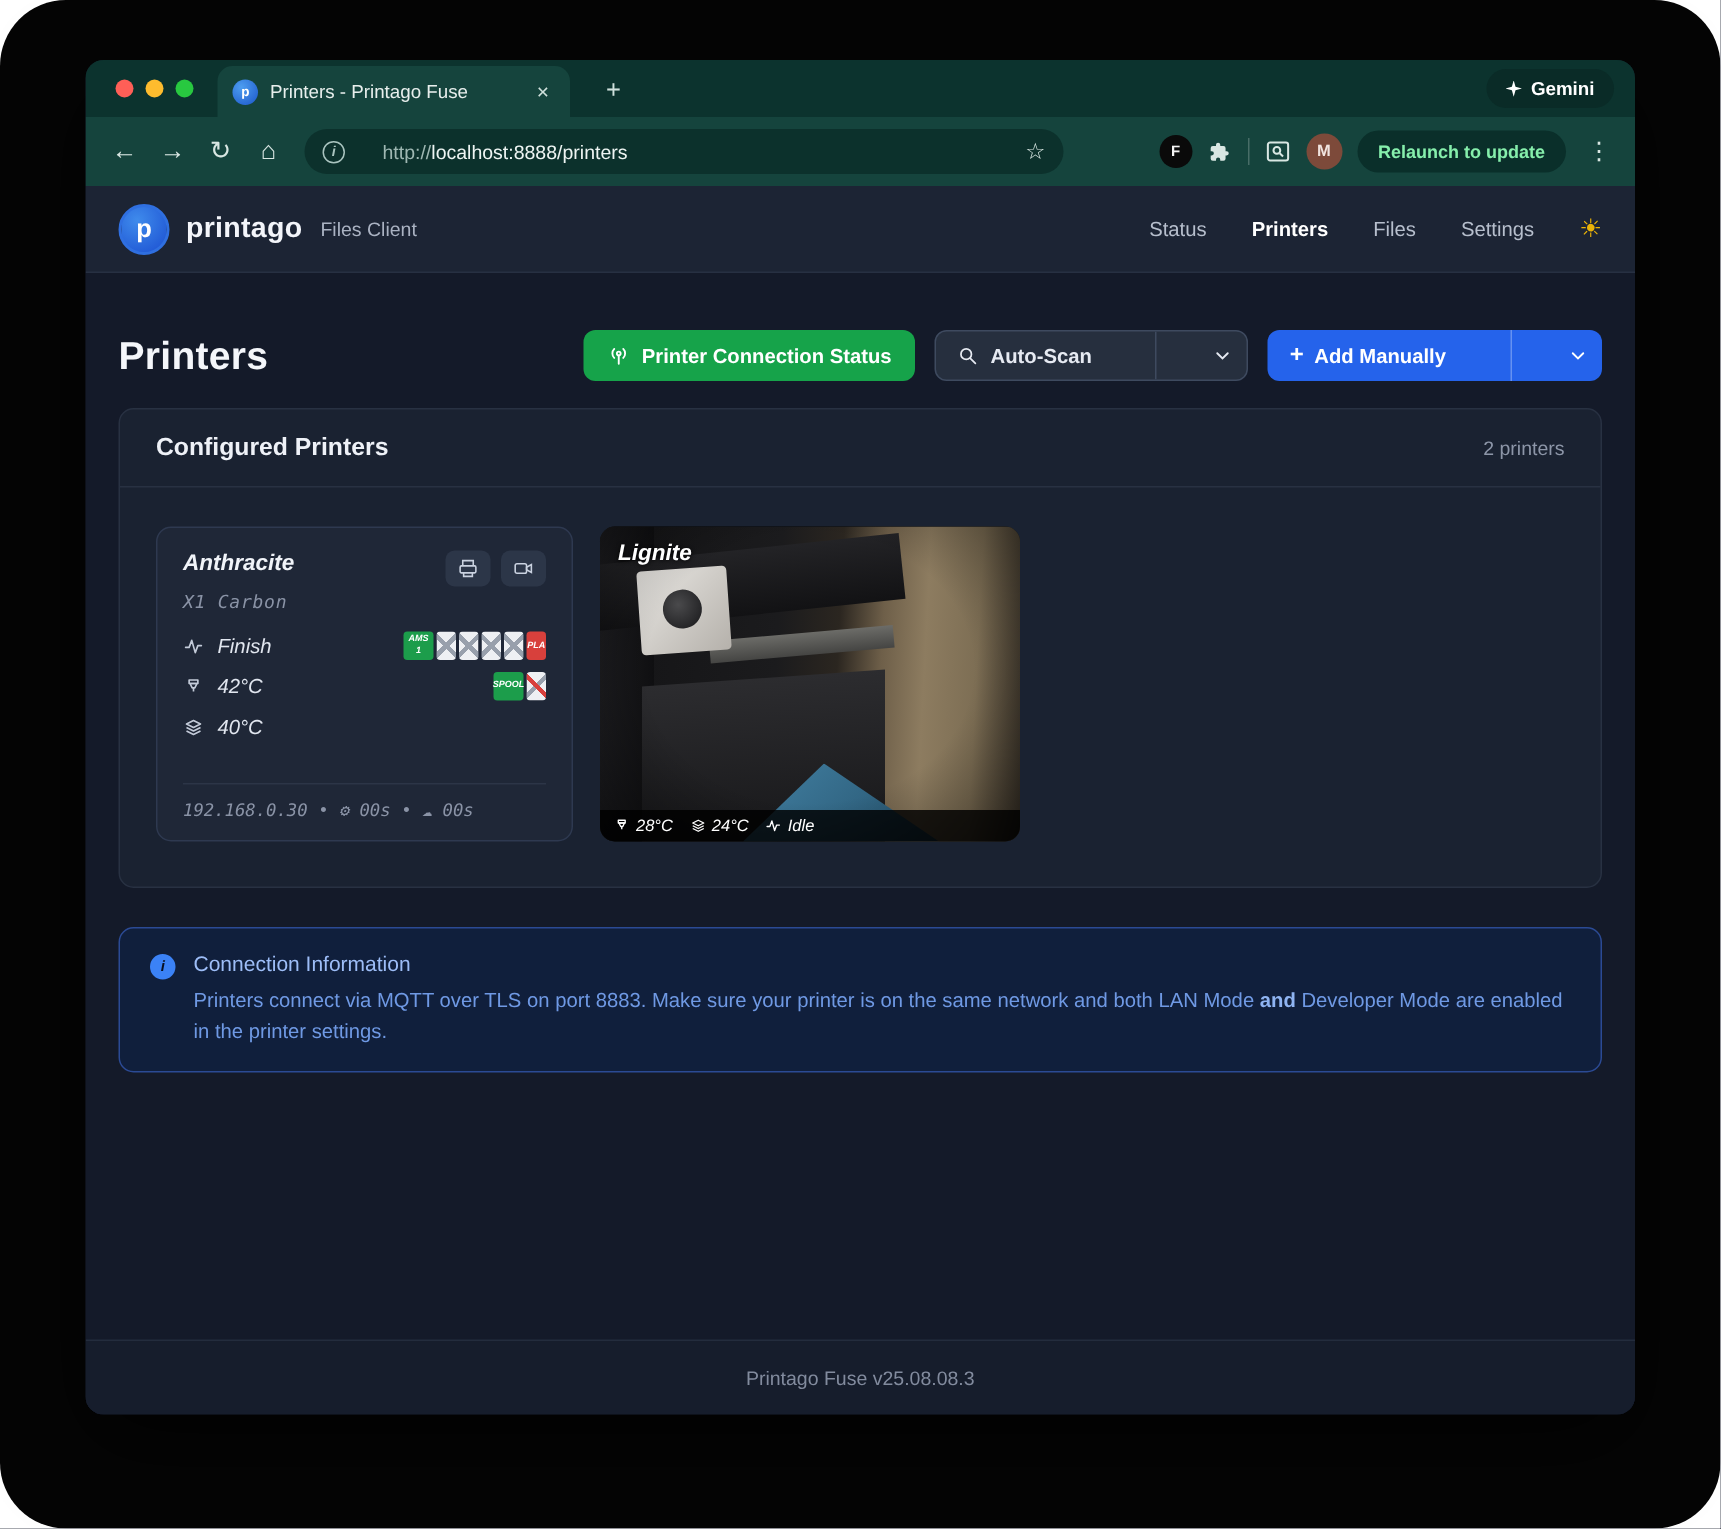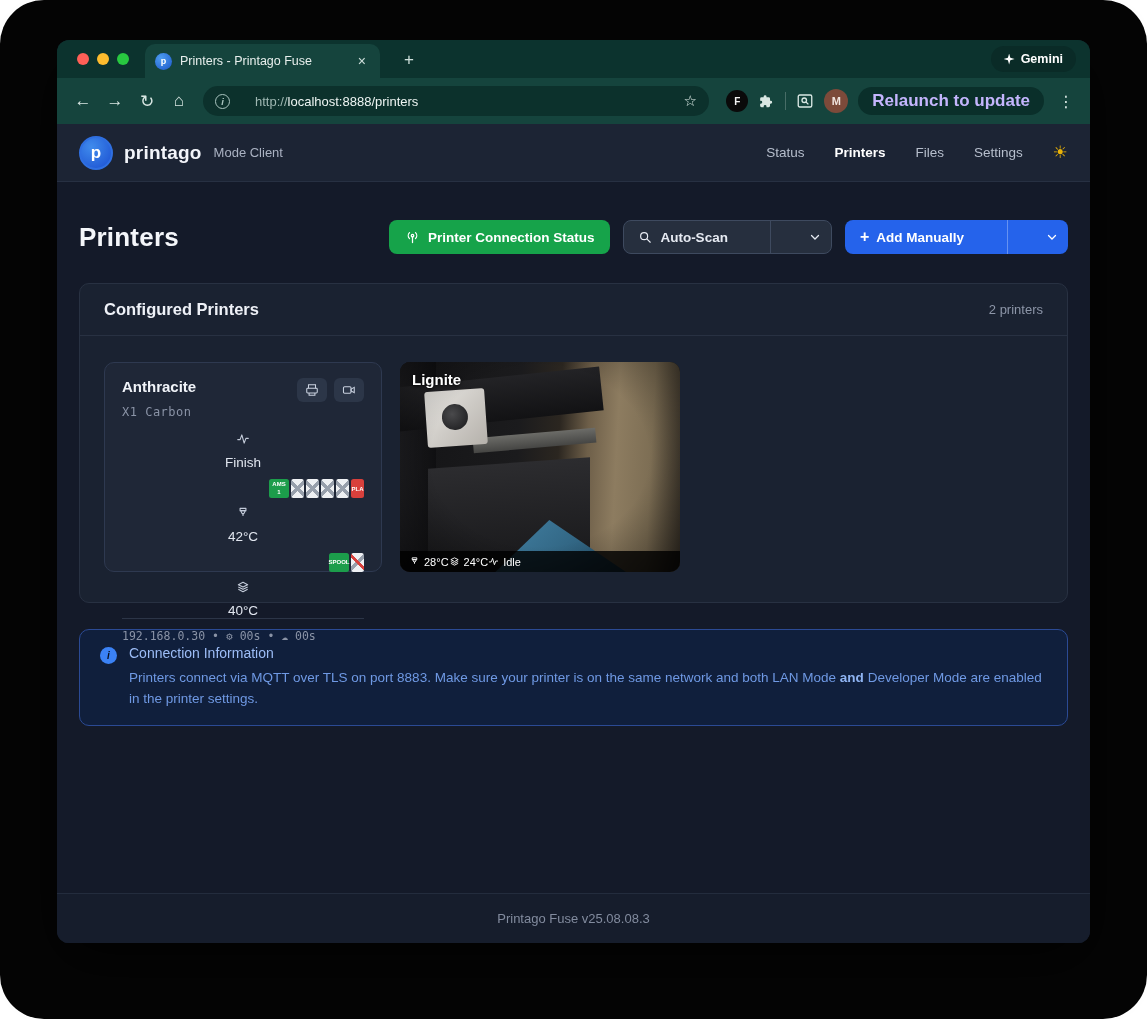--- a/index.html
+++ b/index.html
@@ -40,21 +40,21 @@
   .url { font-size:13px; white-space:nowrap; overflow:hidden; flex:1;padding-left:17px; }
   .url .dim { color:#9fb8b3; } .url .lit { color:#eef5f3; }
   .star-ic { color:#d9e7e3; font-size:15px; flex:none; }
   .tb-right { margin-left:auto; display:flex; align-items:center; gap:10px; }
   .ext-f { width:22px; height:22px; border-radius:50%; background:#0a0a0a; color:#f4f4f4; font-size:10px;
     font-weight:bold; display:flex; align-items:center; justify-content:center; }
   .tb-svg { color:#d9e7e3; display:flex; align-items:center; }
   .vsep { width:1px; height:18px; background:rgba(255,255,255,.22); }
   .avatar { width:24px; height:24px; border-radius:50%; background:#7d4a3a; color:#f1e4df; font-size:11px;
     font-weight:bold; display:flex; align-items:center; justify-content:center; }
-  .relaunch { height:28px; background:#0a2f2a; border-radius:14px; color:#c4b5fd; font-size:17px; font-weight:600;
+  .relaunch { height:28px; background:#0a2f2a; border-radius:14px; color:#86efac; font-size:12px; font-weight:600;
     display:flex; align-items:center; padding:0 14px; white-space:nowrap; }
   .kebab { color:#d9e7e3; font-size:16px; padding:0 4px; }
 
   
   .page { flex:1; background:#141a29; display:flex; flex-direction:column; overflow:hidden; }
   .app-header { height:58px; flex:none; background:#1c2434; border-bottom:1px solid #273042;
     display:flex; align-items:center; padding:0 22px; }
   .logo { width:34px; height:34px; border-radius:50%; background:radial-gradient(circle at 35% 30%, #3f8bec, #1b4fd1);
     color:#fff; font-weight:800; font-size:17px; display:flex; align-items:center; justify-content:center;
     border:2px solid #2f6fe0; flex:none; }
@@ -78,37 +78,37 @@
   .btn-dark .seg-main { display:flex; align-items:center; gap:8px; padding:0 14px; height:100%; }
   .btn-dark .seg-div { width:1px; height:100%; background:#3e4a5f; }
   .btn-dark .seg-chev { display:flex; align-items:center; padding:0 10px; height:100%; }
   .btn-blue { background:#2563eb; }
   .btn-blue .seg-main { display:flex; align-items:center; gap:7px; padding:0 15px; height:100%; }
   .btn-blue .seg-div { width:1px; height:100%; background:rgba(255,255,255,.3); }
   .btn-blue .seg-chev { display:flex; align-items:center; padding:0 10px; height:100%; }
   .plus-g { font-size:16px; font-weight:bold; line-height:1; }
 
   
-  .config-card { margin-top:29px; background:#1a2231; border:1px solid #283142; border-radius:10px; }
+  .config-card { margin-top:18px; background:#1a2231; border:1px solid #283142; border-radius:10px; }
   .config-head { display:flex; align-items:center; padding:16px 24px; border-bottom:1px solid #283142; }
   .config-title { font-size:16.5px; font-weight:bold; color:#eef1f7; }
   .config-count { margin-left:auto; font-size:13px; color:#8d96a8; }
-  .config-body { padding:26px 24px 30px; display:flex; gap:18px; align-items:flex-end; }
+  .config-body { padding:26px 24px 30px; display:flex; gap:18px; align-items:flex-end;font-style:italic; }
 
   
   .pcard { width:278px; height:210px; background:#1f2737; border:1px solid #2e3950; border-radius:10px;
     padding:15px 17px 13px; display:flex; flex-direction:column; }
   .pcard-top { display:flex; align-items:flex-start; }
   .pname { font-size:15px; font-weight:bold; color:#f1f4f9; }
   .pbtns { margin-left:auto; display:flex; gap:7px; }
   .pbtn { width:30px; height:24px; background:#2c3648; border-radius:6px; display:flex; align-items:center;
     justify-content:center; color:#cad2e0; }
   .pmodel { margin-top:3px; font-family:"DejaVu Sans Mono",monospace; font-size:12px; color:#8a93a6; letter-spacing:.5px; }
   .prows { margin-top:13px; display:flex; flex-direction:column; gap:8px; }
-  .prow { display:flex; align-items:center; gap:9px; font-size:13.5px; color:#e1e6ef; min-height:19px;flex-direction:column; }
+  .prow { display:flex; align-items:center; gap:9px; font-size:13.5px; color:#e1e6ef; min-height:19px; }
   .prow .ric { color:#c3cbd9; display:flex; align-items:center; flex:none; }
   .prow .rright { margin-left:auto; }
   .ams-strip { display:flex; gap:2px; align-items:center; }
   .ams-badge { width:20px; height:19px; background:#1c9d4b; border-radius:2.5px; color:#fff; font-size:6px;
     font-weight:bold; display:flex; align-items:center; justify-content:center; text-align:center; line-height:1.2; padding:1px; }
   .ams-slot { width:13px; height:19px; border-radius:2.5px;
     background:
       linear-gradient(45deg, transparent 43%, #98a0ac 43%, #98a0ac 57%, transparent 57%),
       linear-gradient(-45deg, transparent 43%, #98a0ac 43%, #98a0ac 57%, transparent 57%),
       #eef0f3; }
@@ -121,21 +121,21 @@
   .pdivider { margin-top:auto; border-top:1px solid #2c3547; }
   .pfoot { margin-top:10px; font-family:"DejaVu Sans Mono",monospace; font-size:11.5px; color:#8a93a6;
     display:flex; align-items:center; gap:7px; white-space:nowrap; }
   .pfoot .fic { font-size:11px; }
 
   
   .camcard { position:relative; width:280px; height:210px; border-radius:10px; overflow:hidden; background:#000; flex:none; }
   .cam-title { position:absolute; z-index:6; top:9px; left:12px; font-size:15px; font-weight:bold; color:#fff;
     text-shadow:0 1px 3px rgba(0,0,0,.9); }
   .cam-bar { position:absolute; z-index:6; left:0; right:0; bottom:0; height:21px; background:rgba(0,0,0,.82);
-    display:flex; align-items:center; padding:0 9px; font-size:11px; color:#fff; }
+    display:flex; align-items:center; gap:11px; padding:0 9px; font-size:11px; color:#fff; }
   .cam-bar .citem { display:flex; align-items:center; gap:4px; }
   .scene { position:absolute; inset:0;
     background:linear-gradient(93deg,#141416 0%,#1b1b1d 42%,#2b2620 56%,#6e5f49 66%,#8d7c60 76%,#7d6e54 88%,#3a3329 100%); }
   .scene .gantry { position:absolute; left:-8%; top:16px; width:80%; height:44px;
     background:linear-gradient(#232326,#121214); transform:rotate(-6deg); }
   .scene .pillar { position:absolute; left:0; top:0; width:13%; height:100%;
     background:linear-gradient(90deg,#1d1d20,#0f0f11); }
   .scene .cube { position:absolute; left:26px; top:28px; width:60px; height:56px; border-radius:3px;
     background:linear-gradient(135deg,#e9e7e3,#b5b1ab); transform:rotate(-4deg); }
   .scene .cube::after { content:""; position:absolute; left:16px; top:14px; width:26px; height:26px;
@@ -215,21 +215,21 @@
         <span class="relaunch">Relaunch to update</span>
         <span class="kebab">⋮</span>
       </div>
     </div>
 
     <div class="page">
 
       <div class="app-header">
         <span class="logo">p</span>
         <span class="brand">printago</span>
-        <span class="brand-sub">Mode Client</span>
+        <span class="brand-sub">Files Client</span>
         <nav class="main-nav">
           <span class="nav-link">Status</span>
           <span class="nav-link active">Printers</span>
           <span class="nav-link">Files</span>
           <span class="nav-link">Settings</span>
         </nav>
         <span class="sun">☀</span>
       </div>
 
       <div class="content">

